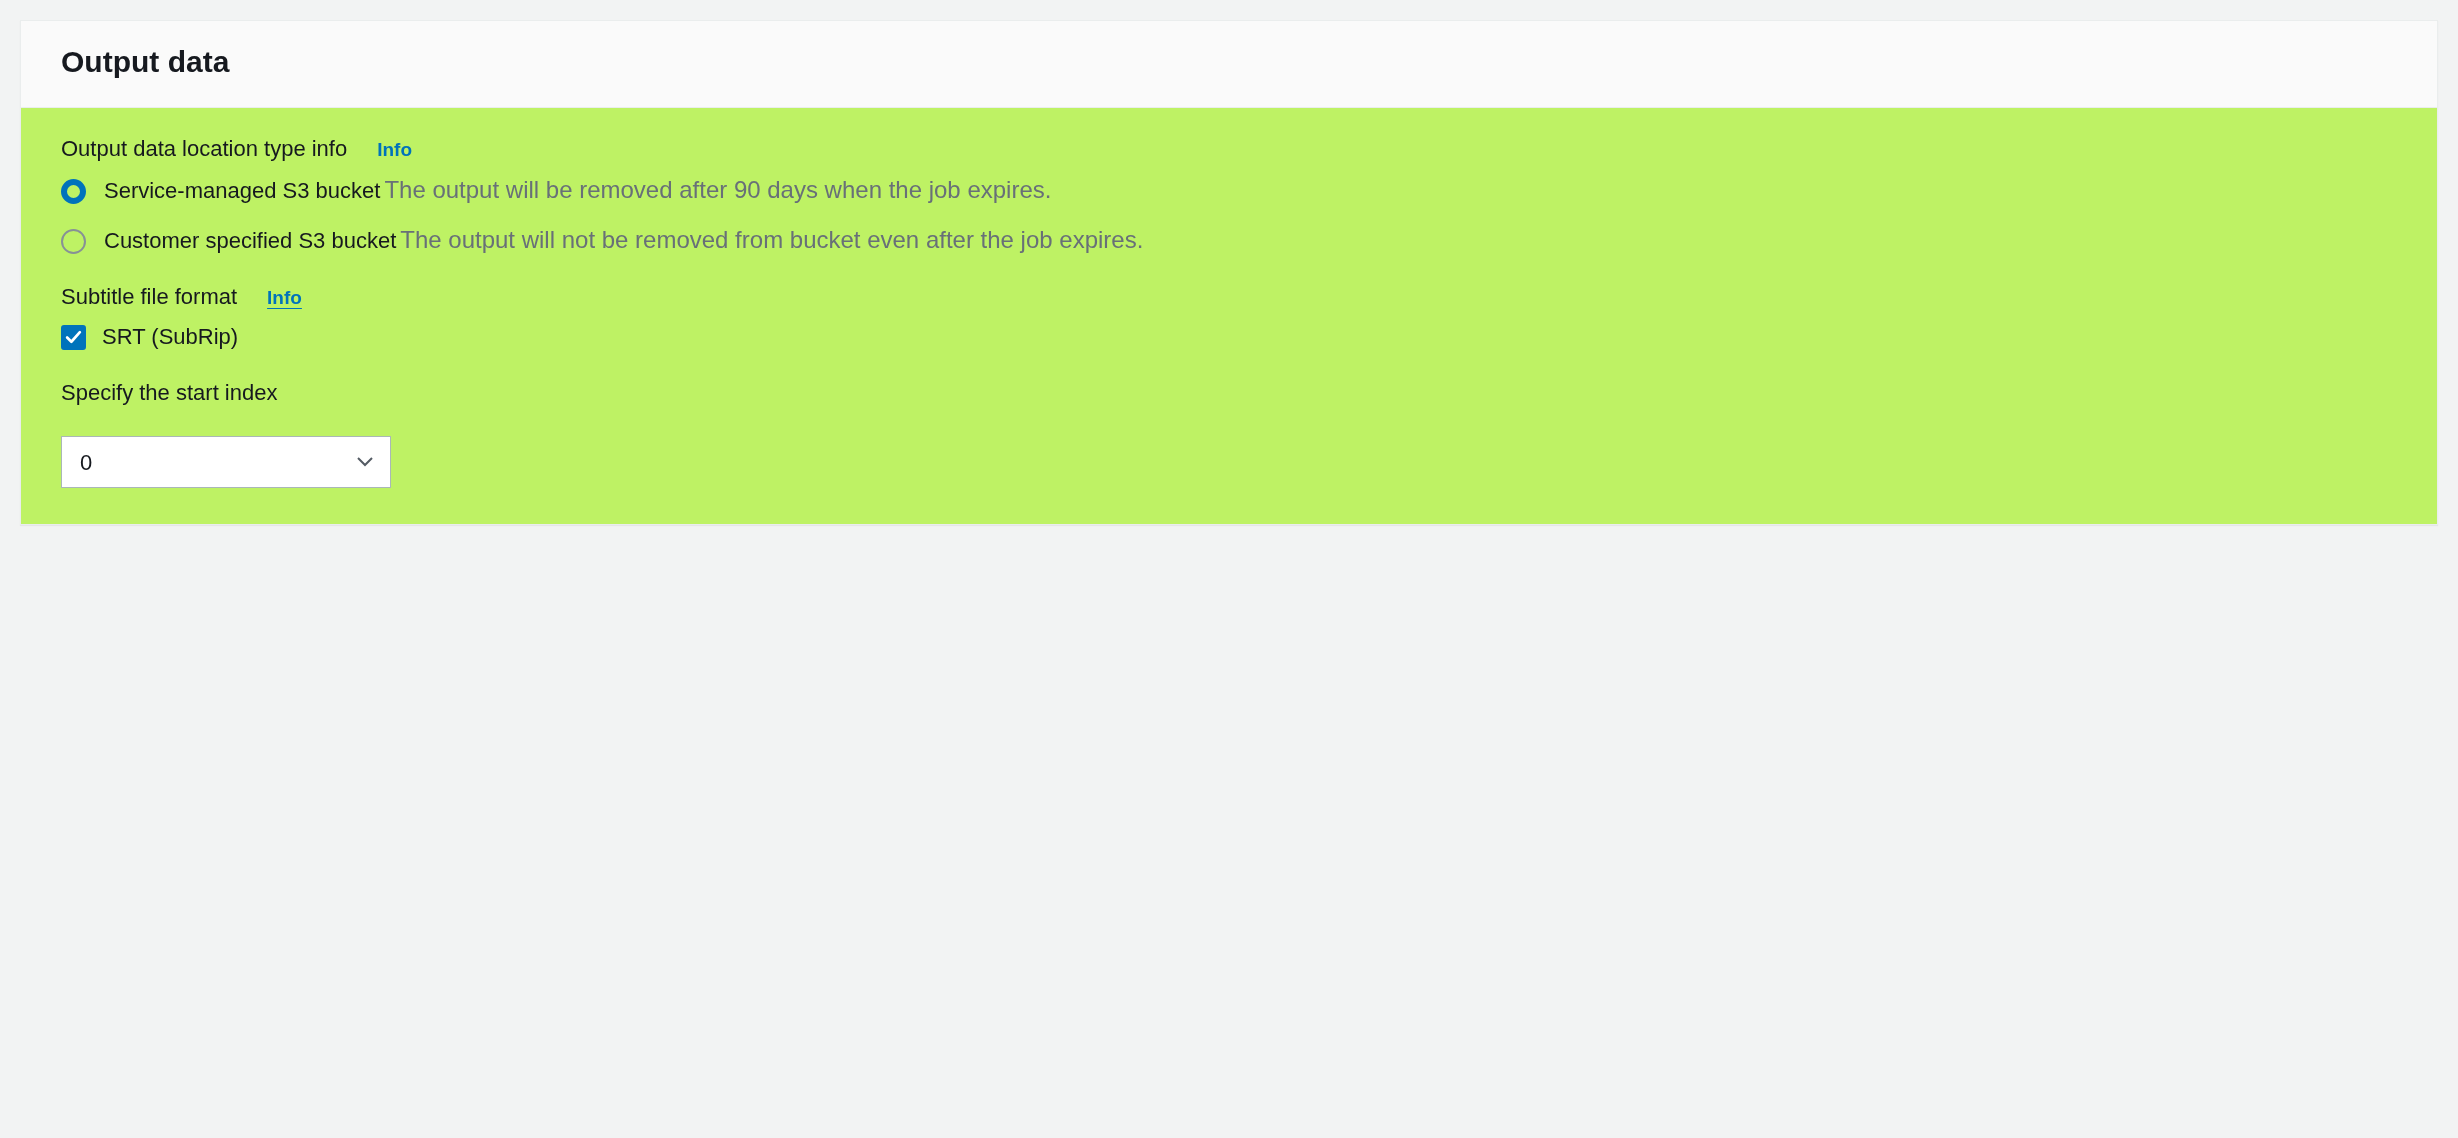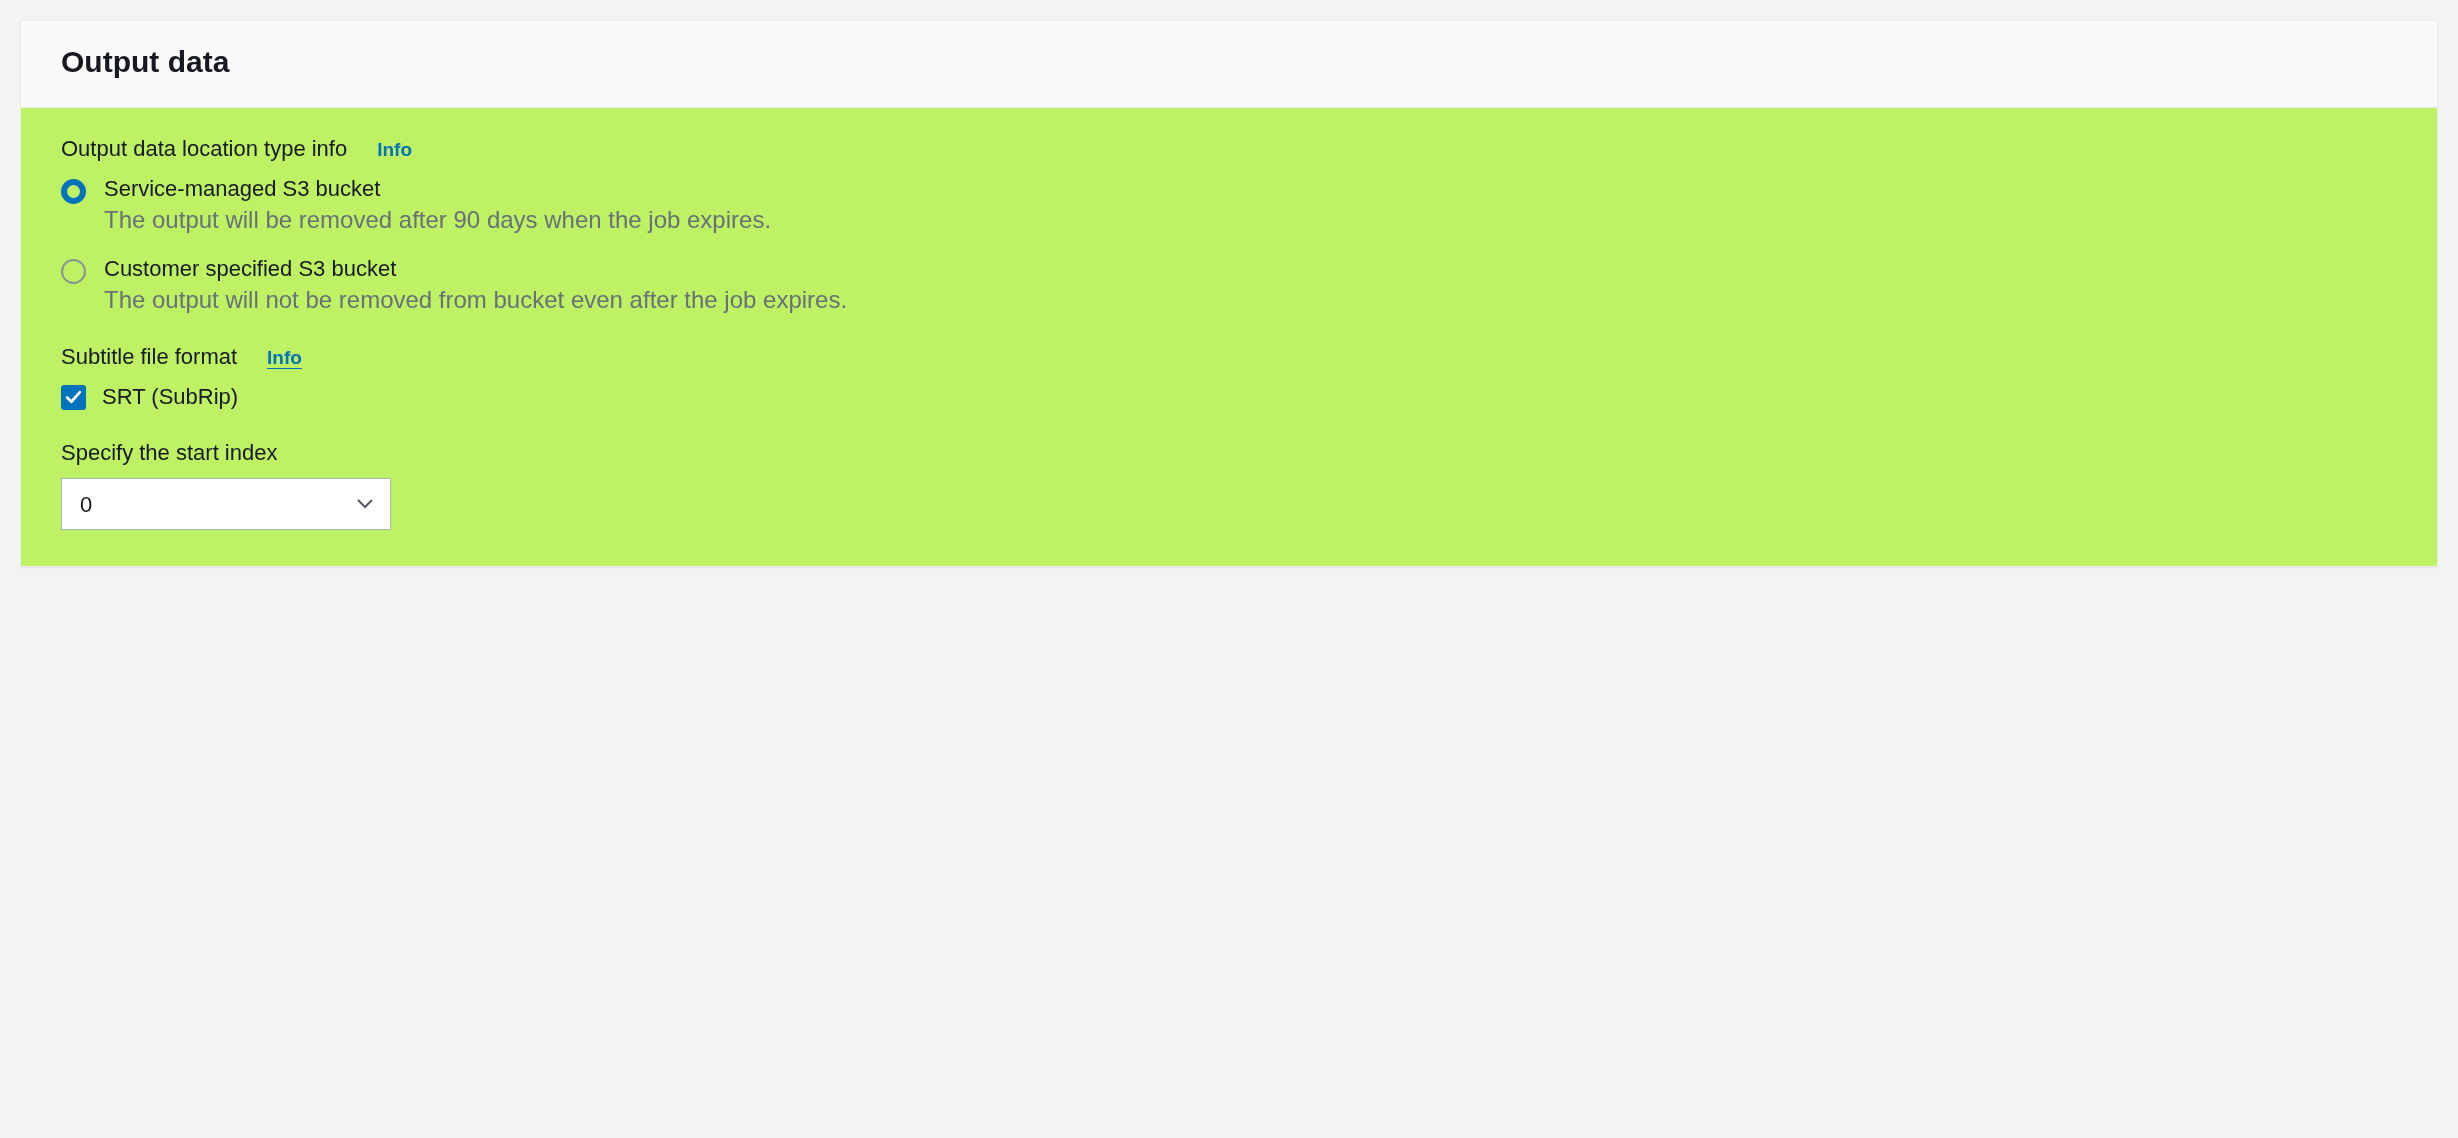--- a/index.html
+++ b/index.html
@@ -71,22 +71,23 @@
       margin-top: 3px;
       position: relative;
       cursor: pointer;
     }
     .radio.selected {
       border-color: #0073bb;
       border-width: 6px;
     }
     .radio-content {
       display: flex;
-      flex-direction: column;
+      flex-direction: row;
       gap: 4px;
+      align-items: flex-end;
     }
     .radio-label {
       font-size: 22px;
       color: #16191f;
       cursor: pointer;
     }
     .radio-desc {
       font-size: 24px;
       color: #687078;
     }
@@ -193,21 +194,21 @@
           <svg viewBox="0 0 16 16">
             <path d="M2 8 L6 12 L14 3" stroke="#fff" stroke-width="2.5" fill="none" stroke-linecap="round" stroke-linejoin="round"></path>
           </svg>
         </div>
         <span class="checkbox-label">SRT (SubRip)</span>
       </div>
 
     </div>
 
     <div class="field-group" style="margin-bottom:0">
-      <div class="field-label-row" style="margin-bottom:0">
+      <div class="field-label-row" style="margin-bottom:18px">
         <span class="field-label">Specify the start index</span>
       </div>
       <div class="select-wrapper">
         <select class="select">
           <option>0</option>
         </select>
         <span class="select-caret">
           <svg width="16" height="10" viewBox="0 0 16 10">
             <path d="M1 1 L8 8 L15 1" stroke="#545b64" stroke-width="2" fill="none"></path>
           </svg>

